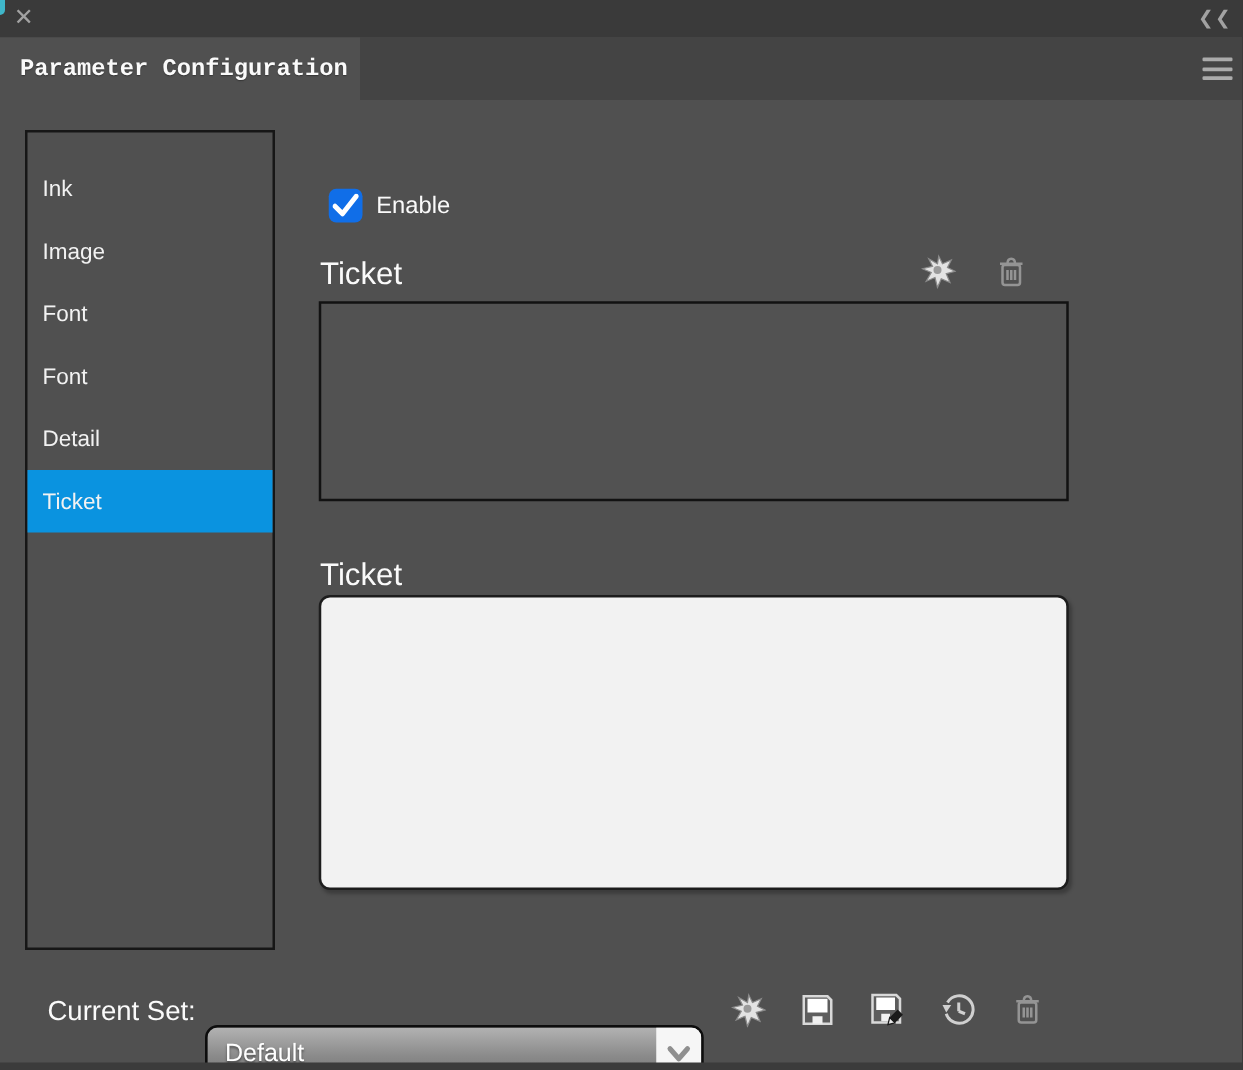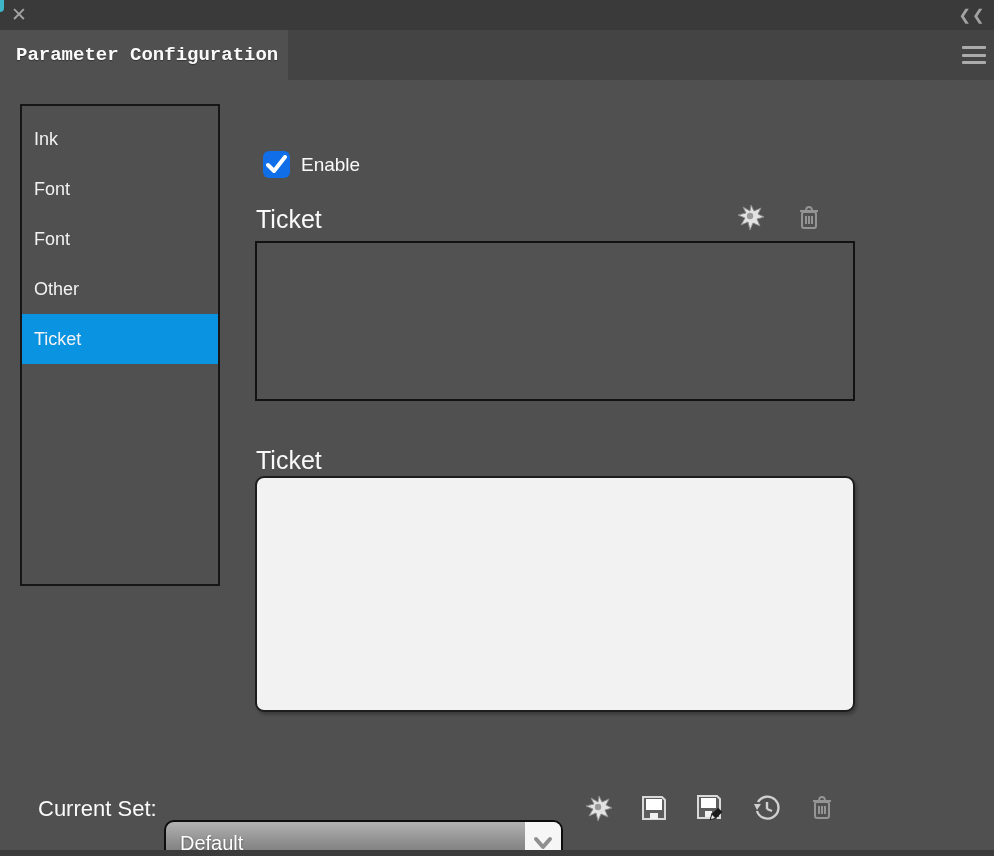--- a/index.html
+++ b/index.html
@@ -46,23 +46,23 @@
     text-shadow:0 1px 1px rgba(0,0,0,.35);
   }
   .hamburger{
     position:absolute;right:8px;top:15px;width:24px;height:20px;
     display:flex;flex-direction:column;justify-content:space-between;padding:1px 0;
     box-sizing:border-box;
   }
   .hamburger div{height:3px;background:#ababab;border-radius:1px;}
   
   .sidebar{
-    position:absolute;left:20px;top:104px;width:200px;height:482px;
+    position:absolute;left:20px;top:104px;width:200px;height:656px;
     border:2px solid #161616;box-sizing:border-box;
-    padding-top:8px;
+    padding-top:20px;
   }
   .side-item{
     height:50px;line-height:50px;padding-left:12px;
     font-size:18px;color:#f2f2f2;white-space:nowrap;
   }
   .side-item.selected{background:#0a93e0;}
   
   .enable-row{position:absolute;left:263px;top:151px;height:28px;}
   .checkbox{
     position:absolute;left:0;top:0;width:27px;height:27px;
@@ -132,23 +132,24 @@
     </div>
     <div class="hamburger">
       <div></div>
         <div></div>
         <div></div>
     </div>
   </div>
 
   <div class="sidebar">
     <div class="side-item">Ink</div>
+    <div class="side-item">Image</div>
     <div class="side-item">Font</div>
     <div class="side-item">Font</div>
-    <div class="side-item">Other</div>
+    <div class="side-item">Detail</div>
     <div class="side-item selected">Ticket</div>
   </div>
 
   <div class="enable-row">
     <div class="checkbox">
       <svg width="21" height="19" viewBox="0 0 21 19">
         <polyline points="2,10 8,16 19,2" fill="none" stroke="#ffffff" stroke-width="4" stroke-linecap="round" stroke-linejoin="round"></polyline>
       </svg>
     </div>
     <div class="enable-label">Enable</div>

